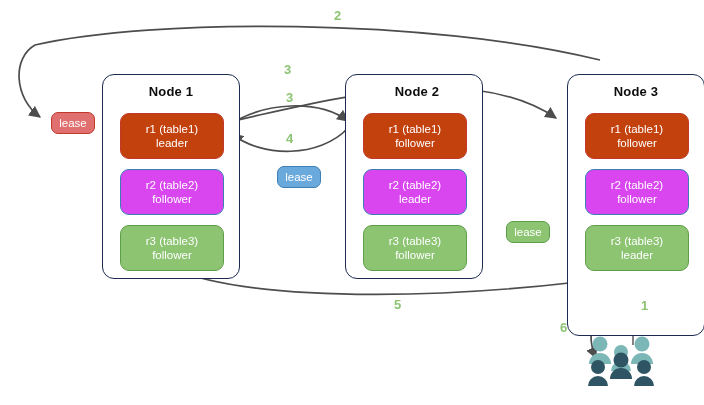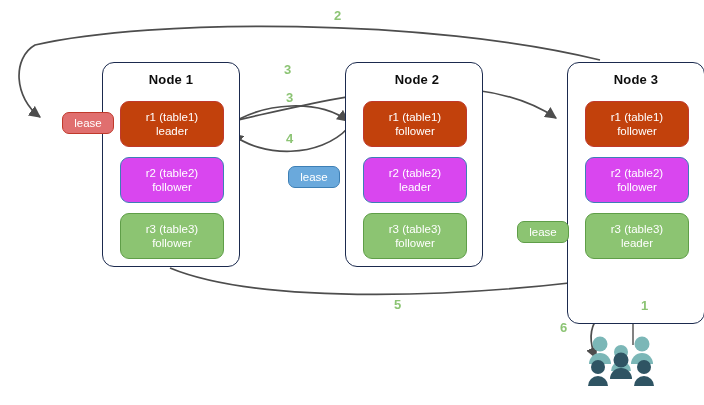--- a/index.html
+++ b/index.html
@@ -23,20 +23,21 @@
     height: 405px;
     pointer-events: none;
   }
   .node {
     position: absolute;
     box-sizing: border-box;
     border: 1.6px solid #1b2a4e;
     border-radius: 12px;
     background: #ffffff;
     z-index: 3;
+    margin-top: 12px;
   }
   .node-title {
     text-align: center;
     font-size: 13px;
     font-weight: bold;
     color: #0d0d0d;
     margin-top: 9px;
     letter-spacing: .2px;
   }
   .replica {
@@ -64,23 +65,22 @@
   .lease {
     position: absolute;
     box-sizing: border-box;
     border-radius: 7px;
     display: flex;
     align-items: center;
     justify-content: center;
     color: #ffffff;
     font-size: 11.5px;
     height: 22px;
-    width: 52px;
+    width: 44px;
     z-index: 4;
-    margin-left: 11px;
   }
   .lease-red   { background: #e06f6f; border: 1.6px solid #c0392b; }
   .lease-blue  { background: #6aa9dc; border: 1.6px solid #3d7fb5; }
   .lease-green { background: #8cc472; border: 1.6px solid #5f9e48; }
   .step-label {
     position: absolute;
     color: #8cc474;
     font-size: 13px;
     font-weight: bold;
     z-index: 5;

